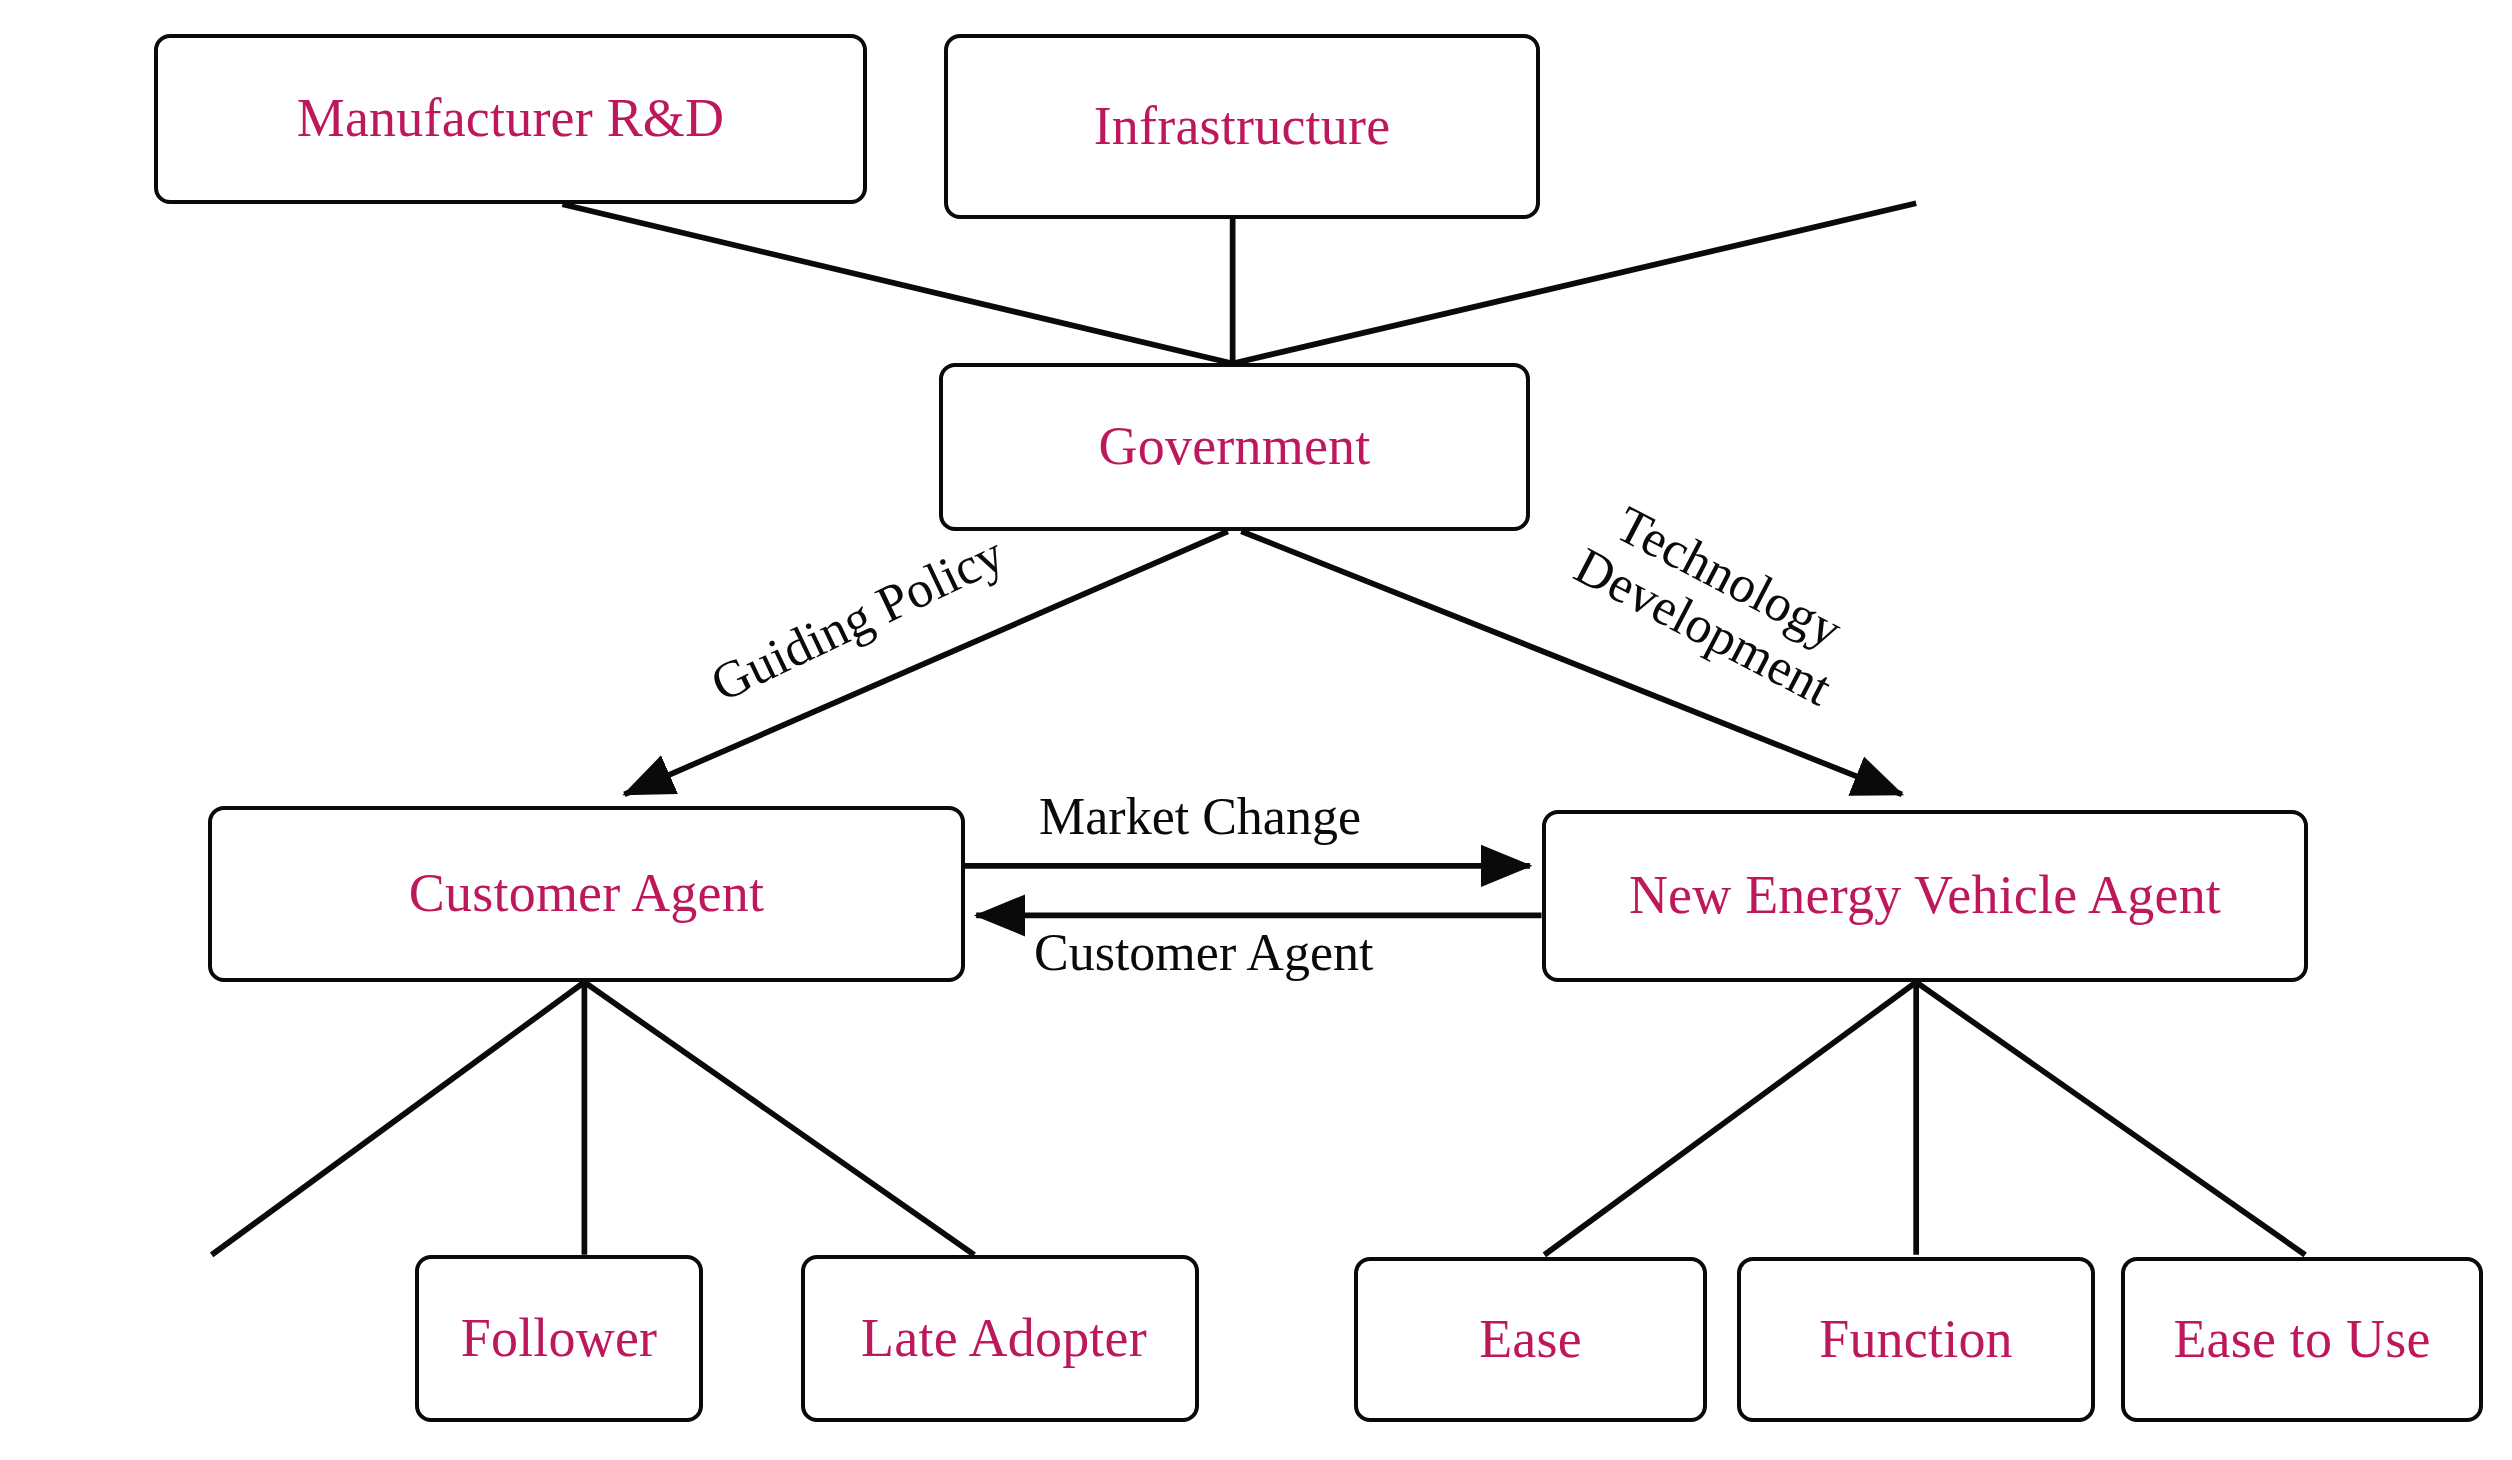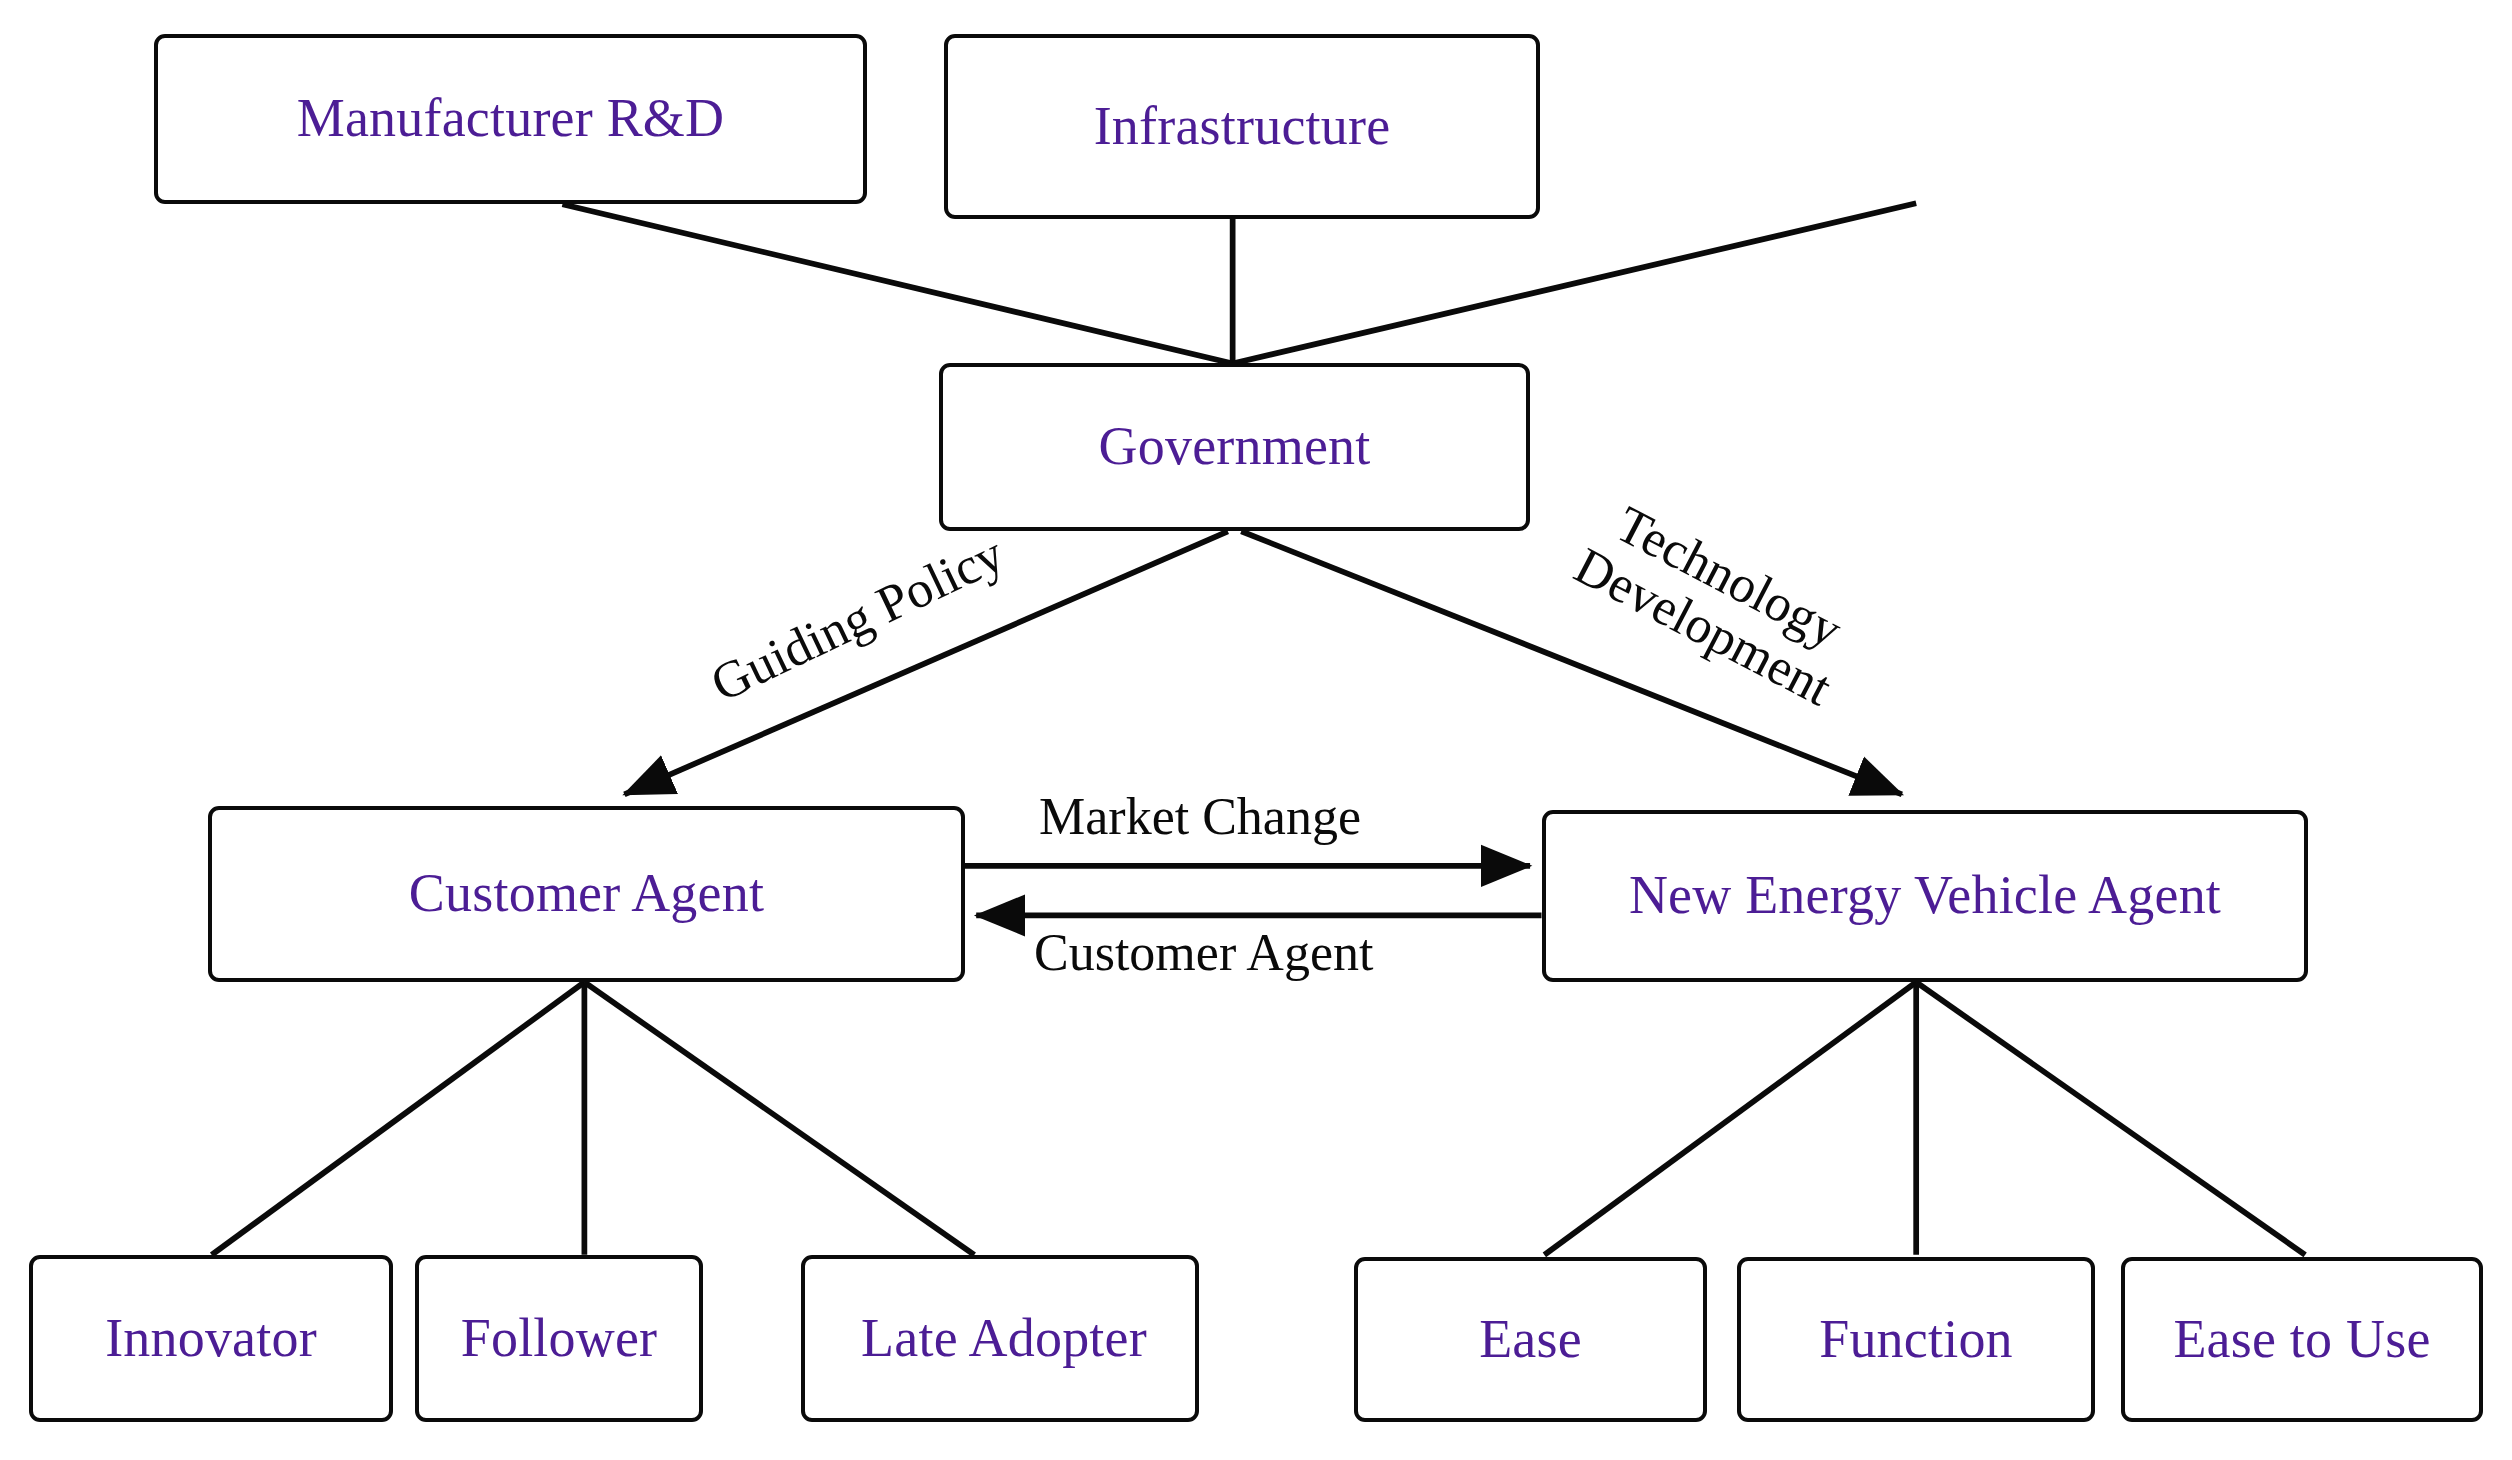--- a/index.html
+++ b/index.html
@@ -24,26 +24,26 @@
     top: 0;
     width: 2512px;
     height: 1461px;
     pointer-events: none;
   }
   .node {
     position: absolute;
     box-sizing: border-box;
     background: #ffffff;
     border: 4.8px solid #0a0a0a;
-    border-radius: 11px;
+    border-radius: 16px;
     display: flex;
     align-items: center;
     justify-content: center;
     text-align: center;
-    color: #4c1d95;
+    color: #be185d;
     line-height: 1.1;
     z-index: 3;
   }
   .node-label {
     display: block;
     font-size: 54px;
     letter-spacing: 0.2px;
     padding: 0 11.4px;
     white-space: nowrap;
   }
@@ -109,23 +109,20 @@
   </div>
 
   <div class="node" style="left:208px; top:806px; width:757px; height:176px;">
     <span class="node-label">Customer Agent</span>
   </div>
 
   <div class="node" style="left:1542px; top:810px; width:766px; height:172px;font-family:Liberation Serif, serif;">
     <span class="node-label">New Energy Vehicle Agent</span>
   </div>
 
-  <div class="node" style="left:29px; top:1255px; width:364px; height:167px;">
-    <span class="node-label">Innovator</span>
-  </div>
 
   <div class="node" style="left:415px; top:1255px; width:288px; height:167px;">
     <span class="node-label">Follower</span>
   </div>
 
   <div class="node" style="left:801px; top:1255px; width:398px; height:167px;padding-left:8px;">
     <span class="node-label">Late Adopter</span>
   </div>
 
   <div class="node" style="left:1354px; top:1257px; width:353px; height:165px;">

